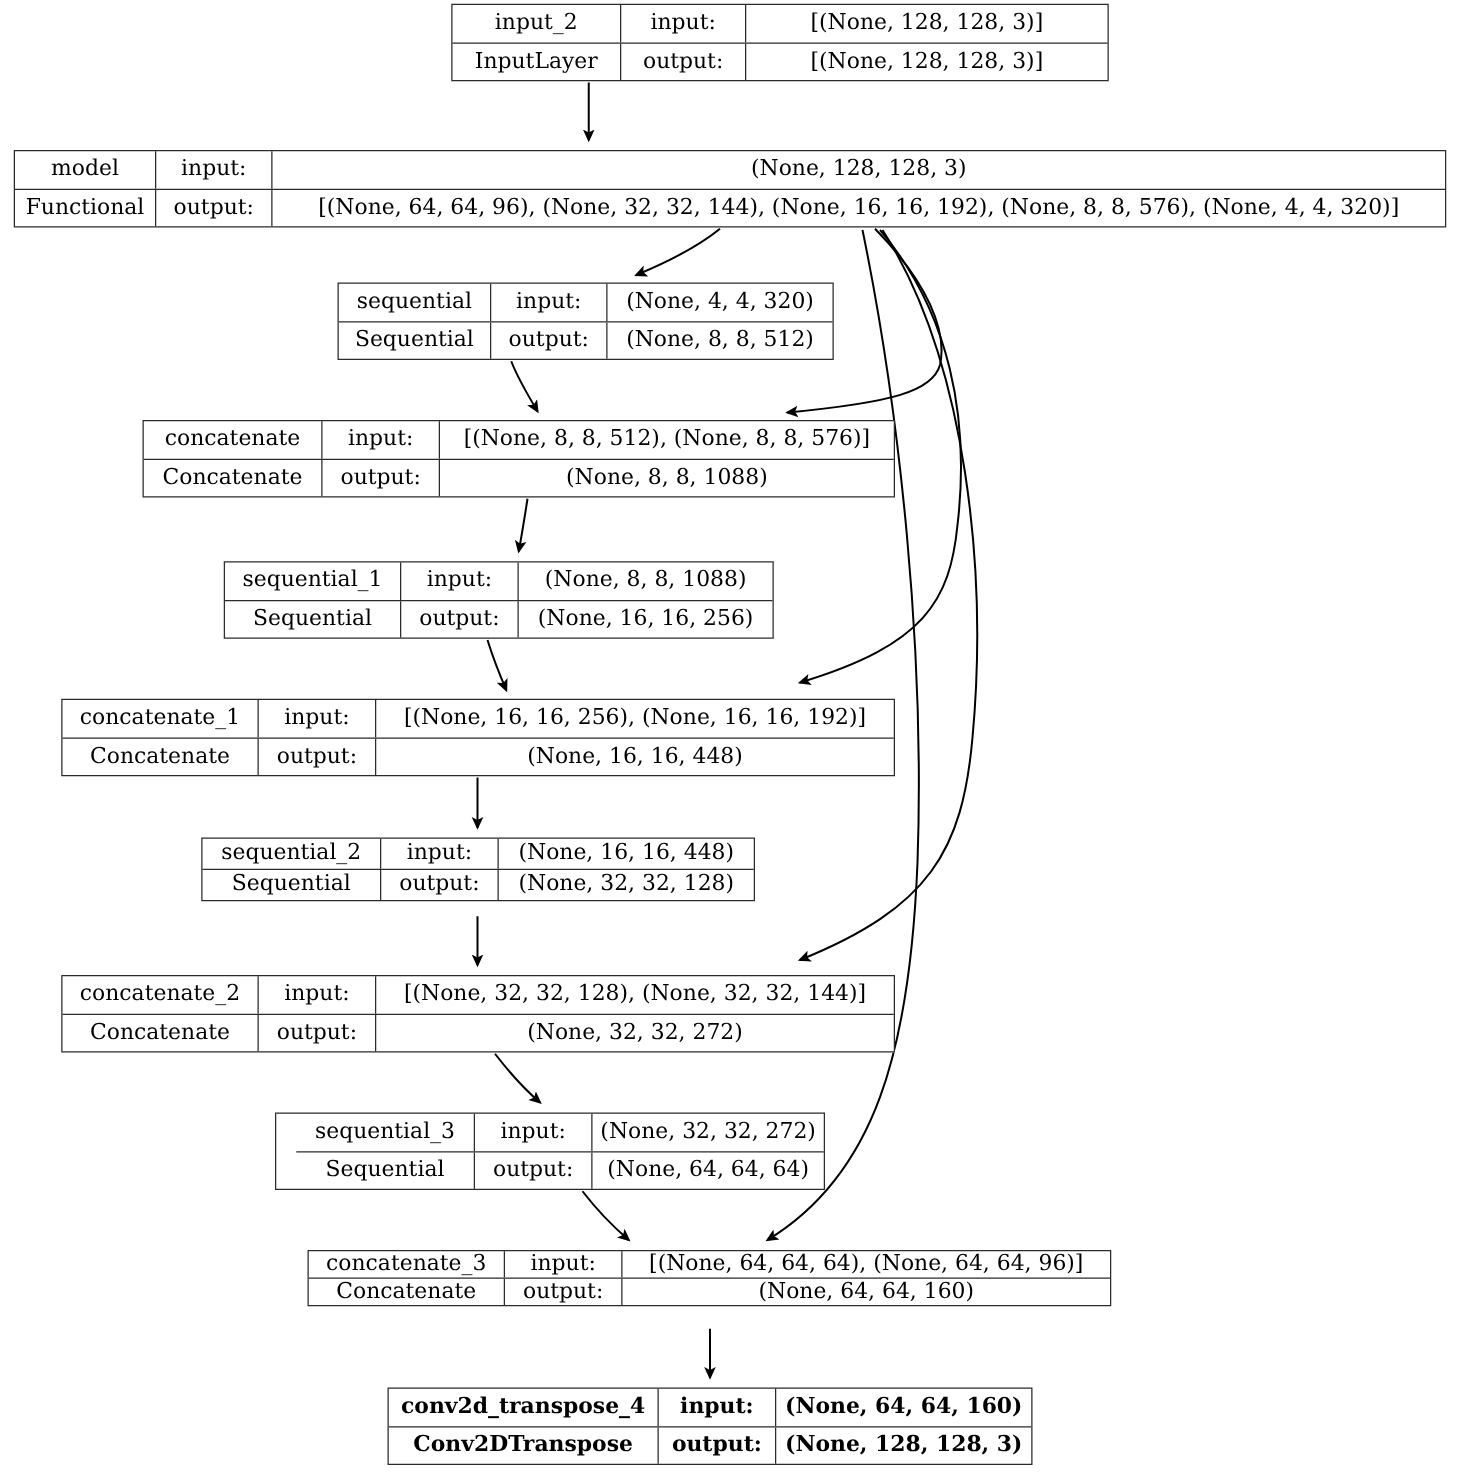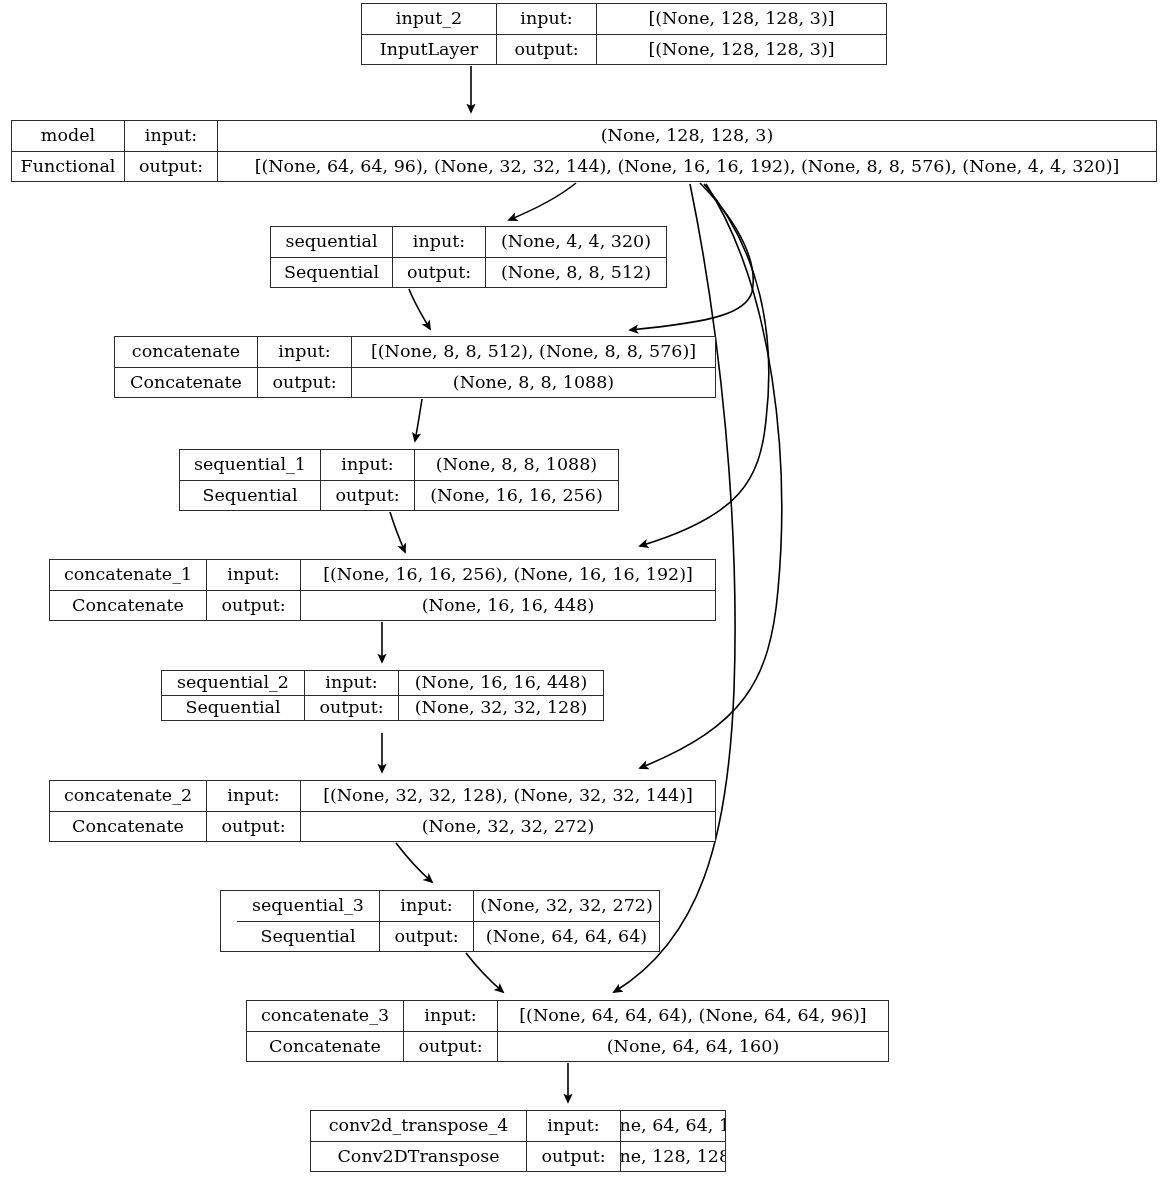--- a/index.html
+++ b/index.html
@@ -205,33 +205,33 @@
           <div class="cell c-name" style="width: 143px; flex: 0 0 143px;">sequential_3</div>
           <div class="cell c-io" style="width: 94px; flex: 0 0 94px;">input:</div>
           <div class="cell c-shape" style="flex: 1 1 203px;">(None, 32, 32, 272)</div>
         </div>
         <div class="row bottom">
           <div class="cell c-name" style="width: 143px; flex: 0 0 143px;">Sequential</div>
           <div class="cell c-io" style="width: 94px; flex: 0 0 94px;">output:</div>
           <div class="cell c-shape" style="flex: 1 1 203px;">(None, 64, 64, 64)</div>
         </div>
       </div>
-      <div class="node" style="left: 246px; top: 1000px; width: 643px; height: 62px;">
+      <div class="node" style="left: 246px; top: 1000px; width: 643px; height: 45px;">
         <div class="row top">
           <div class="cell c-name" style="width: 157px; flex: 0 0 157px;">concatenate_3</div>
           <div class="cell c-io" style="width: 94px; flex: 0 0 94px;">input:</div>
           <div class="cell c-shape" style="flex: 1 1 392px;">[(None, 64, 64, 64), (None, 64, 64, 96)]</div>
         </div>
         <div class="row bottom">
           <div class="cell c-name" style="width: 157px; flex: 0 0 157px;">Concatenate</div>
           <div class="cell c-io" style="width: 94px; flex: 0 0 94px;">output:</div>
           <div class="cell c-shape" style="flex: 1 1 392px;">(None, 64, 64, 160)</div>
         </div>
       </div>
-      <div class="node" style="left: 310px; top: 1110px; width: 416px; height: 62px;">
+      <div class="node" style="left: 310px; top: 1110px; width: 516px; height: 62px; font-weight: bold;">
         <div class="row top">
           <div class="cell c-name" style="width: 216px; flex: 0 0 216px;">conv2d_transpose_4</div>
           <div class="cell c-io" style="width: 94px; flex: 0 0 94px;">input:</div>
           <div class="cell c-shape" style="flex: 1 1 206px;">(None, 64, 64, 160)</div>
         </div>
         <div class="row bottom">
           <div class="cell c-name" style="width: 216px; flex: 0 0 216px;">Conv2DTranspose</div>
           <div class="cell c-io" style="width: 94px; flex: 0 0 94px;">output:</div>
           <div class="cell c-shape" style="flex: 1 1 206px;">(None, 128, 128, 3)</div>
         </div>

